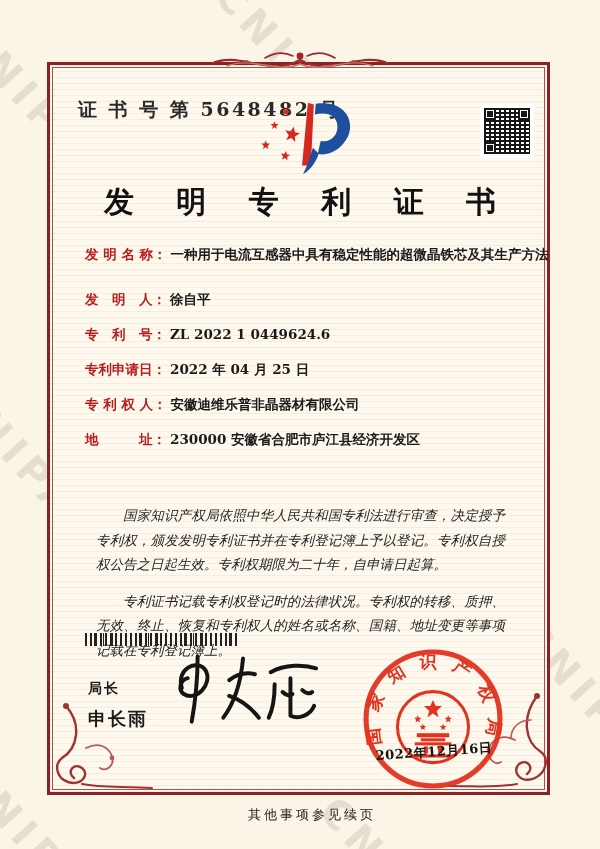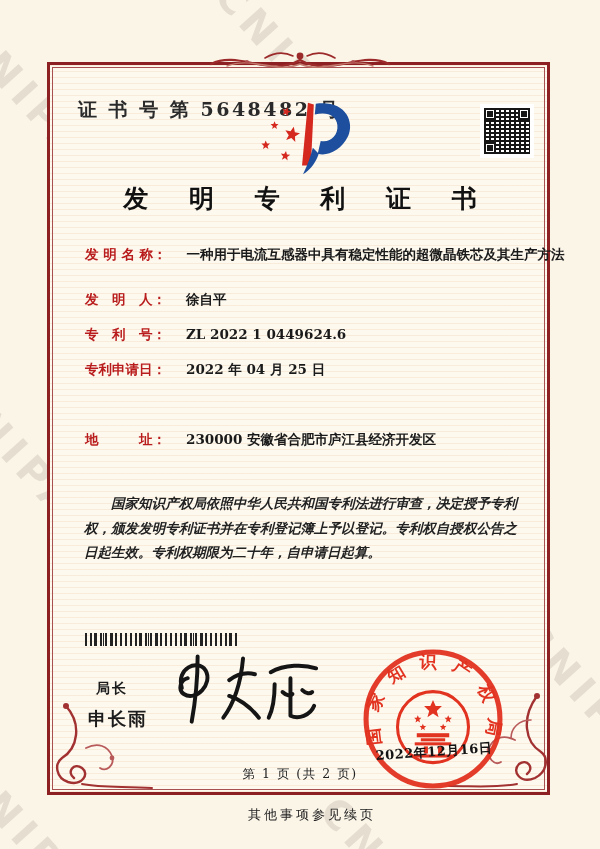--- a/index.html
+++ b/index.html
@@ -42,45 +42,45 @@
     position:relative;width:46px;height:46px;
     background-image:
       repeating-linear-gradient(0deg,#161616 0 2px,transparent 2px 4px),
       repeating-linear-gradient(90deg,#161616 0 2px,transparent 2px 5px);
   }
   .qf{position:absolute;width:12px;height:12px;border:2px solid #161616;background:#fff;box-sizing:border-box;}
   .qf::after{content:"";position:absolute;inset:1px;background:#161616;}
   .qf.tl{left:0;top:0}.qf.tr{right:0;top:0}.qf.bl{left:0;bottom:0}
   .title{
     position:absolute;left:0;right:0;top:182px;text-align:center;
-    font-size:25px;font-weight:600;letter-spacing:16px;text-indent:16px;color:#111;
+    font-size:30px;font-weight:600;letter-spacing:16px;text-indent:16px;color:#111;
   }
   
   .field{position:absolute;left:85px;font-size:13.5px;font-weight:600;line-height:19px;white-space:nowrap;}
   .field .lab{color:#b91c1c;}
-  .field .val{margin-left:20px;color:#1a1a1a;}
+  .field .val{margin-left:4px;color:#1a1a1a;}
   .pair2{position:absolute;left:215px;top:0;}
   
   .paras{
     position:absolute;left:84px;top:491px;width:433px;
     font-size:13.5px;line-height:24.5px;text-align:justify;
     font-style:italic;font-weight:500;color:#222;
   }
-  .paras p{margin:0;text-indent:2em;font-weight:bold;}
+  .paras p{margin:12px;text-indent:2em;}
   
   .barcode{
     position:absolute;left:85px;top:633px;width:152px;height:13px;
     background-image:
       repeating-linear-gradient(90deg,#222 0 2px,transparent 2px 5px),
       repeating-linear-gradient(90deg,#222 0 1px,transparent 1px 9px);
   }
   .sig-title{
     position:absolute;left:88px;top:680px;
     font-family:"DejaVu Sans","Liberation Sans",sans-serif;
-    font-size:14px;font-weight:700;letter-spacing:2px;margin-left:8px;
+    font-size:14px;font-weight:700;letter-spacing:2px;
   }
   .sig-name{
     position:absolute;left:88px;top:707px;
     font-family:"DejaVu Sans","Liberation Sans",sans-serif;
     font-size:18px;font-weight:700;letter-spacing:2px;
   }
   .sig-script{position:absolute;left:168px;top:650px;width:158px;height:86px;}
   
   .seal{position:absolute;left:362px;top:648px;width:142px;height:142px;}
   .seal-date{
@@ -180,26 +180,30 @@
   </div>
   <div class="field" style="top:290px">
     <span class="lab">发　明　人：</span><span class="val">徐自平</span>
   </div>
   <div class="field" style="top:325px">
     <span class="lab">专　利　号：</span><span class="val">ZL 2022 1 0449624.6</span>
   </div>
   <div class="field" style="top:360px">
     <span class="lab">专利申请日：</span><span class="val">2022 年 04 月 25 日</span>
   </div>
+  <div class="field" style="top:395px">
+    <span class="lab">专 利 权 人：</span><span class="val">安徽迪维乐普非晶器材有限公司</span>
+  </div>
   <div class="field" style="top:430px">
     <span class="lab">地　　　址：</span><span class="val">230000 安徽省合肥市庐江县经济开发区</span>
   </div>
 
   <div class="paras">
     <p>国家知识产权局依照中华人民共和国专利法进行审查，决定授予专利权，颁发发明专利证书并在专利登记簿上予以登记。专利权自授权公告之日起生效。专利权期限为二十年，自申请日起算。</p>
+    <p>专利证书记载专利权登记时的法律状况。专利权的转移、质押、无效、终止、恢复和专利权人的姓名或名称、国籍、地址变更等事项记载在专利登记簿上。</p>
   </div>
 
   <div class="barcode"></div>
 
   <div class="sig-title">局长</div>
   <div class="sig-name">申长雨</div>
 
   <svg class="sig-script" viewBox="0 0 160 86">
     <g fill="none" stroke="#151515" stroke-width="4" stroke-linecap="round" stroke-linejoin="round">
       <path d="M14,38 C8,18 30,8 38,20 C46,34 28,52 16,44 C10,40 12,30 20,28"></path>
@@ -233,17 +237,16 @@
       <rect x="-16" y="6" width="32" height="4"></rect>
       <rect x="-12" y="11" width="24" height="3"></rect>
       <rect x="-18" y="15" width="36" height="3"></rect>
       <rect x="-9" y="19" width="4" height="7"></rect>
       <rect x="5" y="19" width="4" height="7"></rect>
       <rect x="-21" y="27" width="42" height="3"></rect>
     </g>
   </svg>
   <div class="seal-date">2022年12月16日</div>
 
-  <div class="page-info">第 1 页 (共 2 页)</div>
 
   <div class="footer-note">其他事项参见续页</div>
 
 </div>
 
 </body></html>

